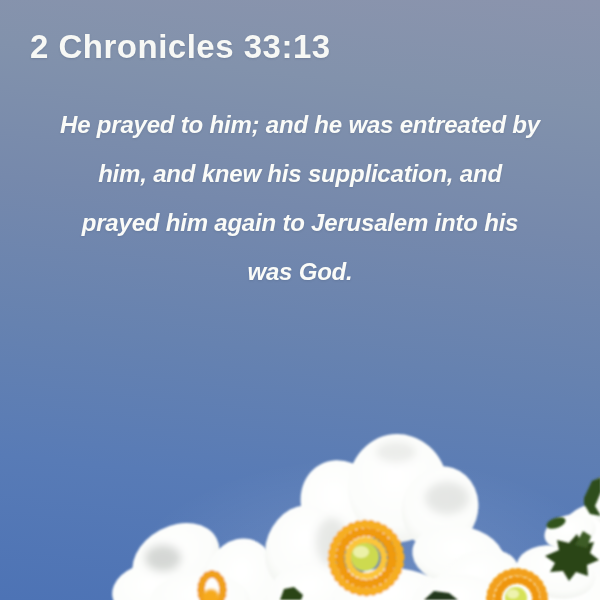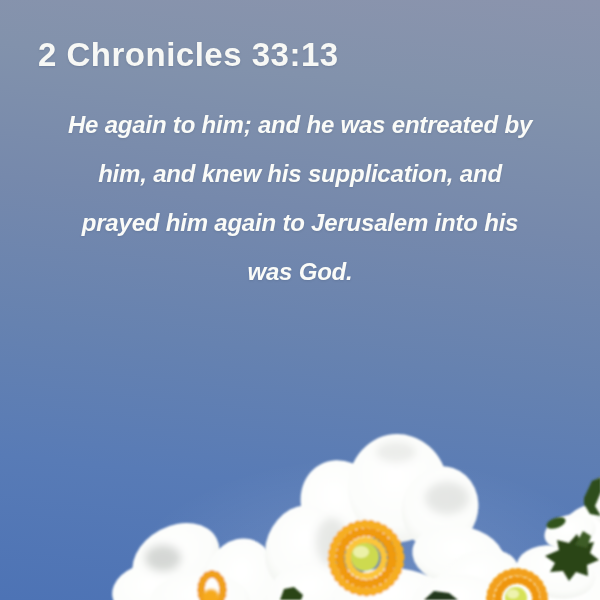--- a/index.html
+++ b/index.html
@@ -21,21 +21,21 @@
     background:radial-gradient(ellipse 420px 220px at 62% 98%, rgba(255,255,255,0.16), rgba(255,255,255,0) 60%);
     pointer-events:none;
   }
   .flowers{
     position:absolute;left:0;top:0;width:600px;height:600px;
     display:block;
   }
   .title{
     position:absolute;
     left:22px;top:20px;
-    margin:16px;
+    margin:8px;
     font-size:33px;
     font-weight:700;
     letter-spacing:0.5px;
     color:#f7f8f5;
     text-shadow:0 1px 2px rgba(80,95,125,0.35);
     white-space:nowrap;
   }
   .verse{
     position:absolute;
     left:18px;right:18px;top:100px;
@@ -131,19 +131,19 @@
       <circle cx="517" cy="599" r="27" fill="none" stroke="#f2a01a" stroke-width="8" stroke-dasharray="0.1 6" stroke-linecap="round"></circle>
       <circle cx="517" cy="599" r="19" fill="none" stroke="#ef9610" stroke-width="8" stroke-dasharray="0.1 5.4" stroke-linecap="round" transform="rotate(12 517 599)"></circle>
       <circle cx="516" cy="598" r="11" fill="#d6e258"></circle>
       <ellipse cx="513" cy="594" rx="6" ry="4.5" fill="#eef3ae"></ellipse>
     </g>
   </svg>
 
   <h1 class="title">2 Chronicles 33:13</h1>
 
   <div class="verse">
-    <div class="line">He again to him; and he was entreated by</div>
+    <div class="line">He prayed to him; and he was entreated by</div>
     <div class="line">him, and knew his supplication, and</div>
     <div class="line">prayed him again to Jerusalem into his</div>
     <div class="line">was God.</div>
   </div>
 
 </div>
 
 </body></html>

